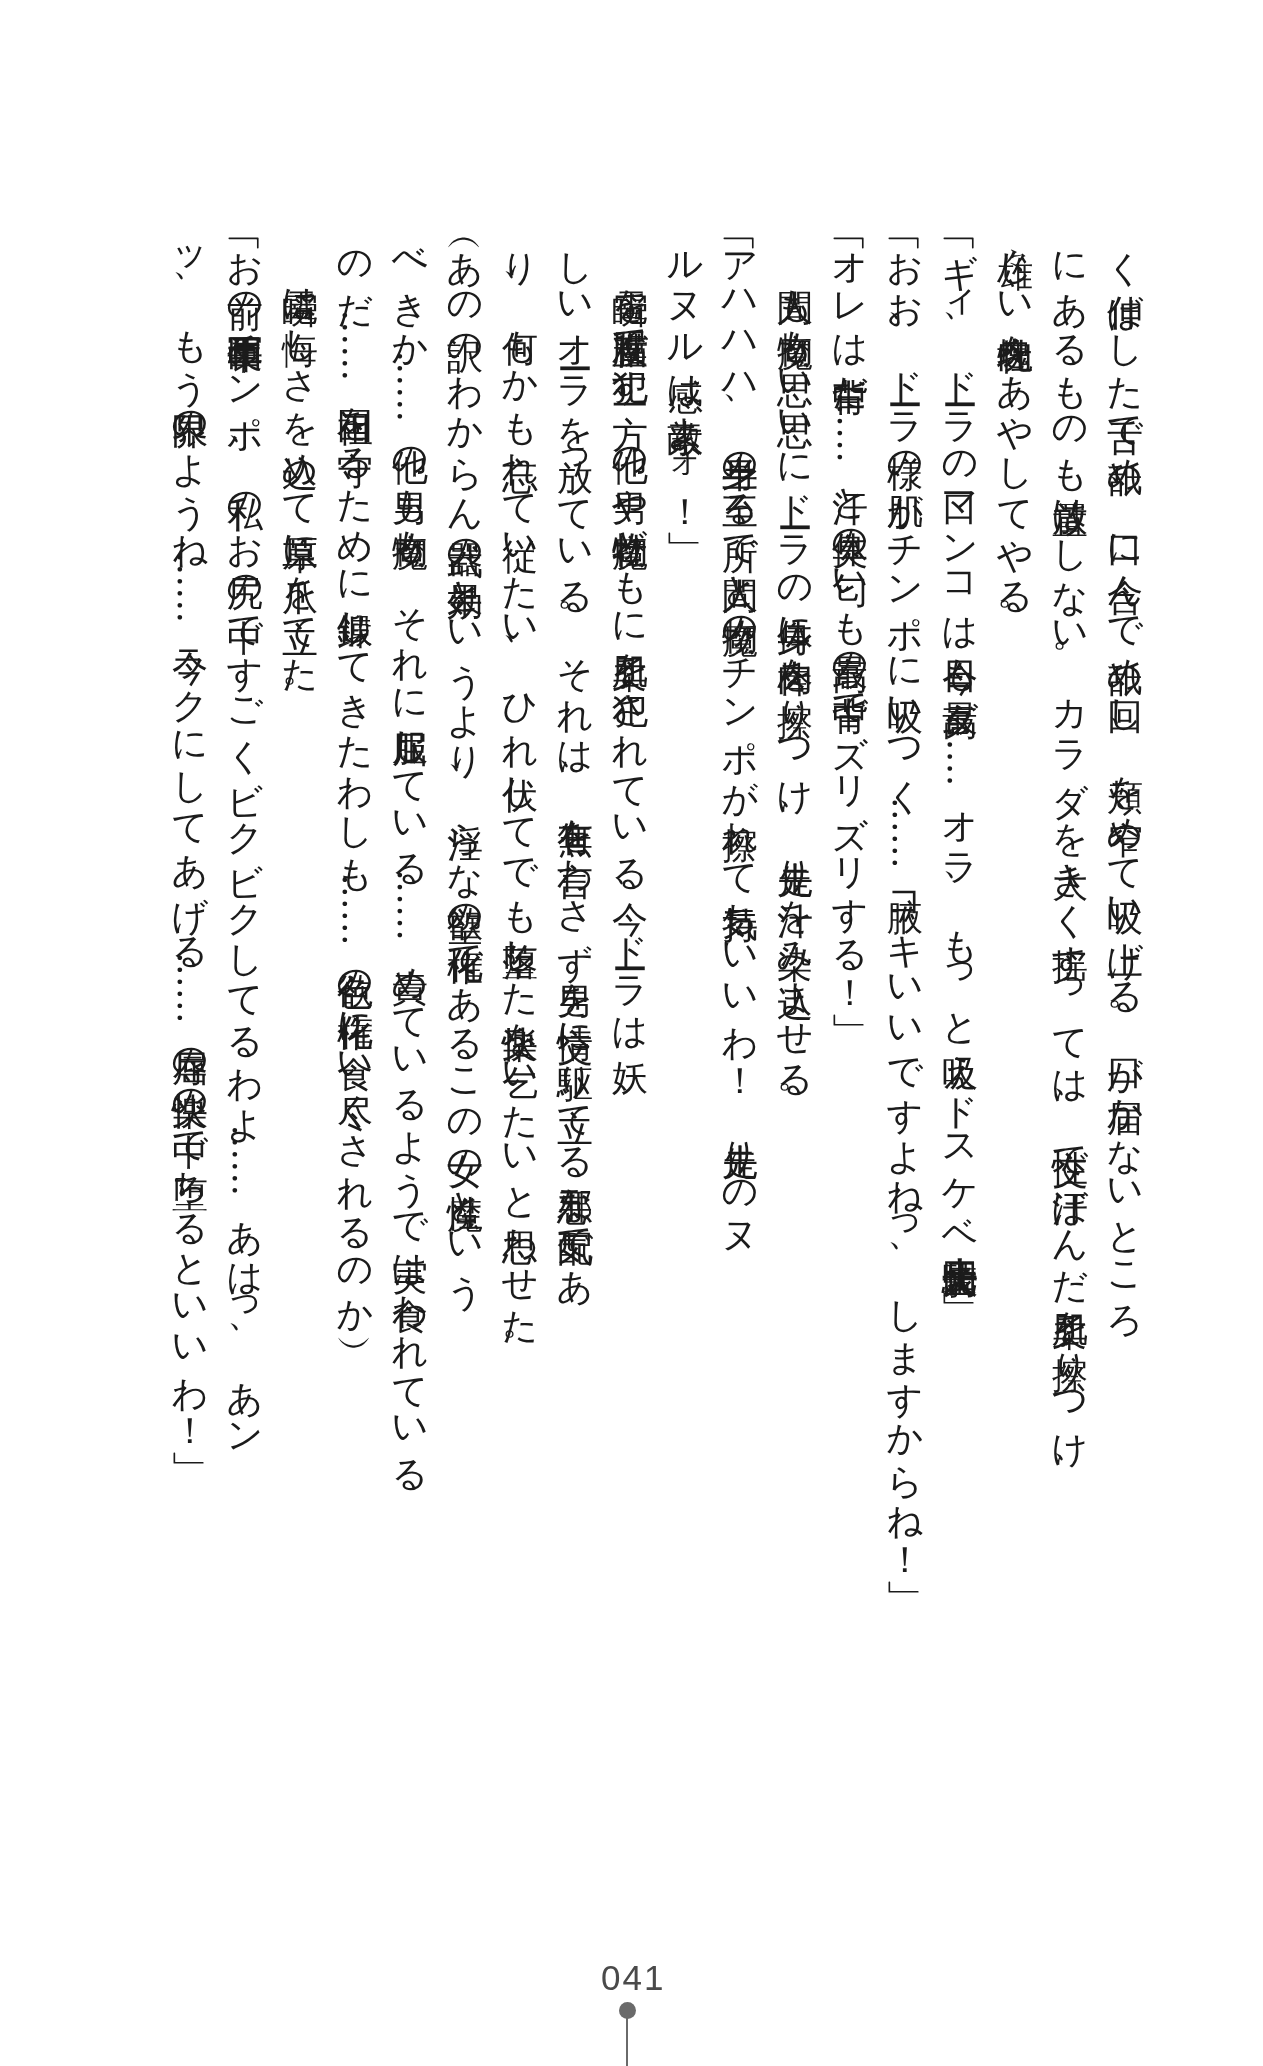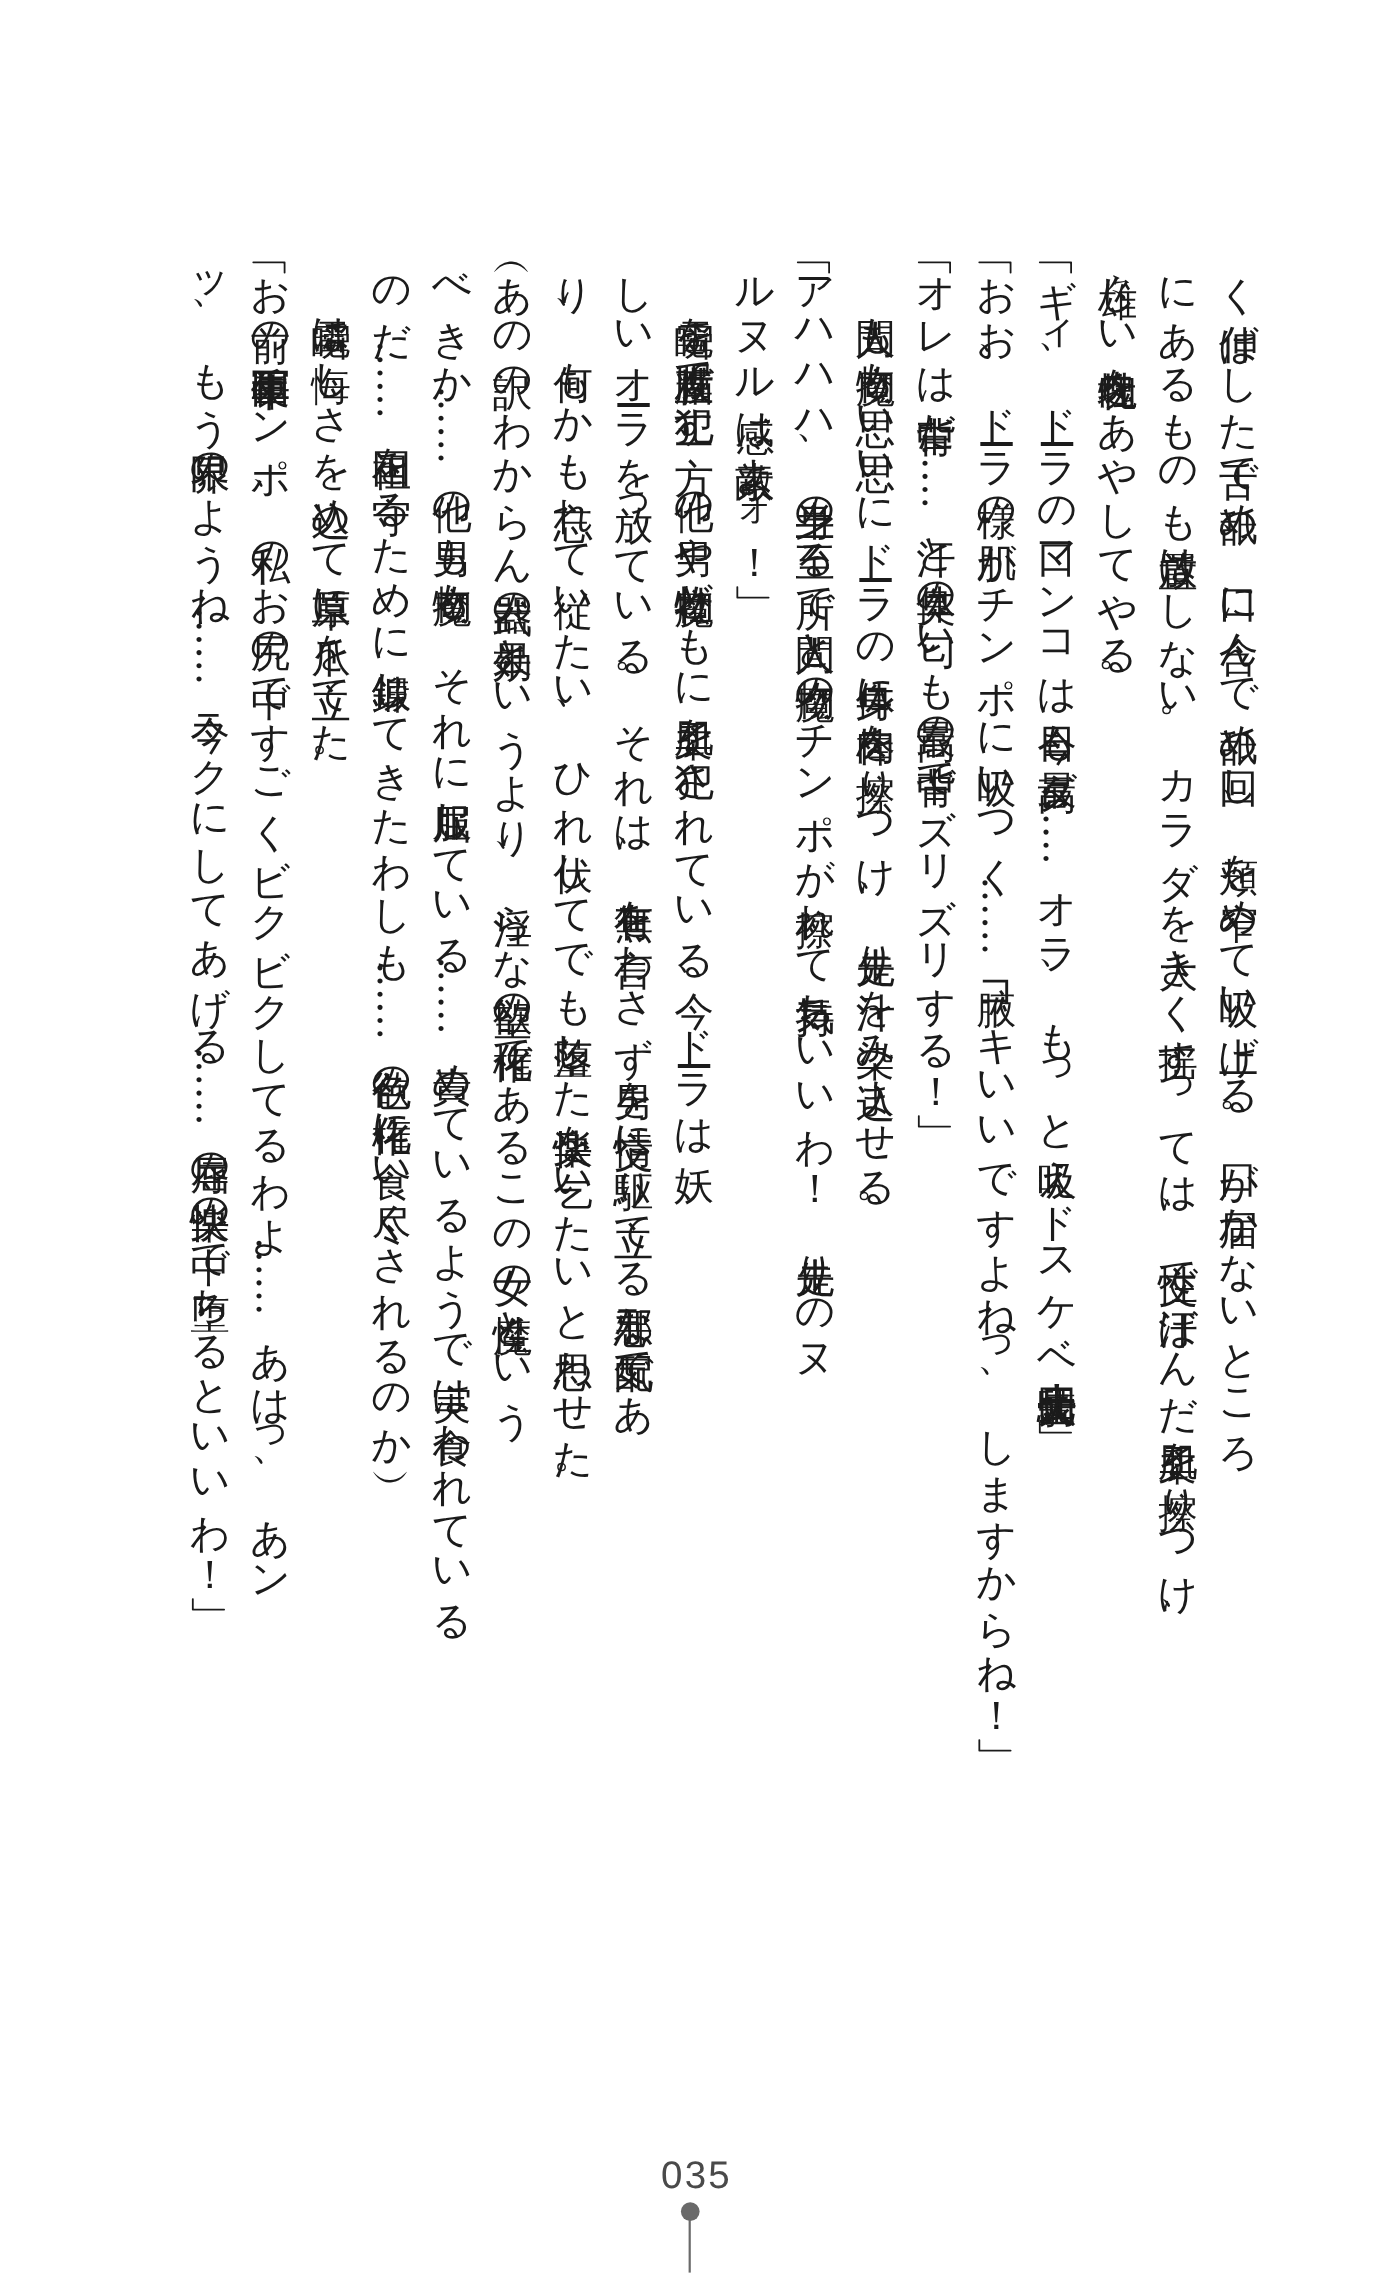--- a/index.html
+++ b/index.html
@@ -86,18 +86,18 @@
       <p class="line">り、何もかも忘れて従いたい、ひれ伏してでも堕落した快楽を乞いたいと思わせた。</p>
       <p class="line">（あの訳のわからん武器の効果というより、淫らな欲望の権化であるこの女の魔性という</p>
       <p class="line">べきか……他の男も魔物も、それに屈服している……責めているようで実は食われている</p>
       <p class="line">のだ……祖国を守るために鍛錬してきたわしも……色欲の権化に食い尽くされるのか）</p>
       <p class="line">　瞬電は悔しさを込めて草原に爪を立てた。</p>
       <p class="line">「お前の中年軍団長チンポ、私のお尻の中ですごくビクビクしてるわよ……あはっ、あン</p>
       <p class="line">ッ、もう限界のようね……今ラクにしてあげる……屈辱の快楽の中で堕ちるといいわ！」</p>
     </section>
 
   <footer>
-    <div class="page-number">035</div>
+    <div class="page-number">041</div>
     <div class="marker-dot"></div>
     <div class="marker-line"></div>
   </footer>
 
 </main>
 
 </body></html>

